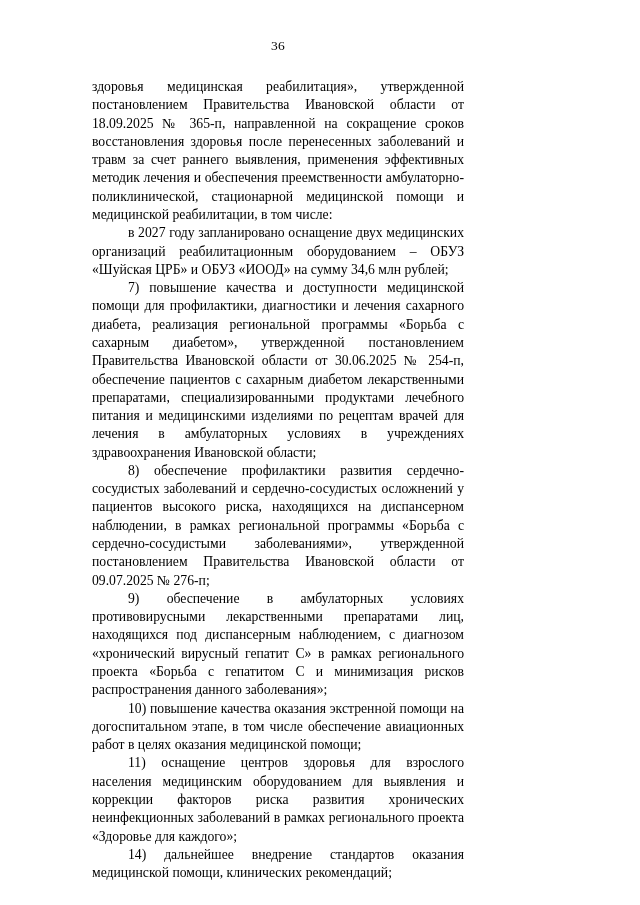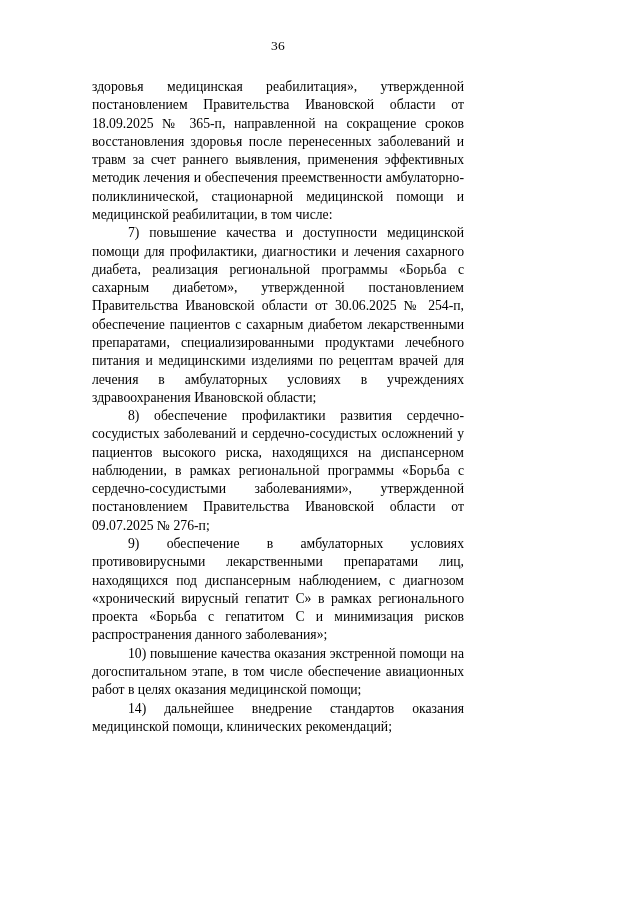--- a/index.html
+++ b/index.html
@@ -42,19 +42,21 @@
     text-indent: 0;
   }
 </style>
 </head>
 <body>
 
 <div class="page">
   <div class="page-number">36</div>
   <div class="body-text">
     <p class="noindent">здоровья медицинская реабилитация», утвержденной постановлением Правительства Ивановской области от 18.09.2025 № 365-п, направленной на сокращение сроков восстановления здоровья после перенесенных заболеваний и травм за счет раннего выявления, применения эффективных методик лечения и обеспечения преемственности амбулаторно-поликлинической, стационарной медицинской помощи и медицинской реабилитации, в том числе:</p>
+    <p class="indent">в 2027 году запланировано оснащение двух медицинских организаций реабилитационным оборудованием – ОБУЗ «Шуйская ЦРБ» и ОБУЗ «ИООД» на сумму 34,6 млн рублей;</p>
     <p class="indent">7) повышение качества и доступности медицинской помощи для профилактики, диагностики и лечения сахарного диабета, реализация региональной программы «Борьба с сахарным диабетом», утвержденной постановлением Правительства Ивановской области от 30.06.2025 № 254-п, обеспечение пациентов с сахарным диабетом лекарственными препаратами, специализированными продуктами лечебного питания и медицинскими изделиями по рецептам врачей для лечения в амбулаторных условиях в учреждениях здравоохранения Ивановской области;</p>
     <p class="indent">8) обеспечение профилактики развития сердечно-сосудистых заболеваний и сердечно-сосудистых осложнений у пациентов высокого риска, находящихся на диспансерном наблюдении, в рамках региональной программы «Борьба с сердечно-сосудистыми заболеваниями», утвержденной постановлением Правительства Ивановской области от 09.07.2025 № 276-п;</p>
     <p class="indent">9) обеспечение в амбулаторных условиях противовирусными лекарственными препаратами лиц, находящихся под диспансерным наблюдением, с диагнозом «хронический вирусный гепатит С» в рамках регионального проекта «Борьба с гепатитом С и минимизация рисков распространения данного заболевания»;</p>
     <p class="indent">10) повышение качества оказания экстренной помощи на догоспитальном этапе, в том числе обеспечение авиационных работ в целях оказания медицинской помощи;</p>
+    <p class="indent">11) оснащение центров здоровья для взрослого населения медицинским оборудованием для выявления и коррекции факторов риска развития хронических неинфекционных заболеваний в рамках регионального проекта «Здоровье для каждого»;</p>
     <p class="indent">14) дальнейшее внедрение стандартов оказания медицинской помощи, клинических рекомендаций;</p>
   </div>
 </div>
 
 </body></html>

